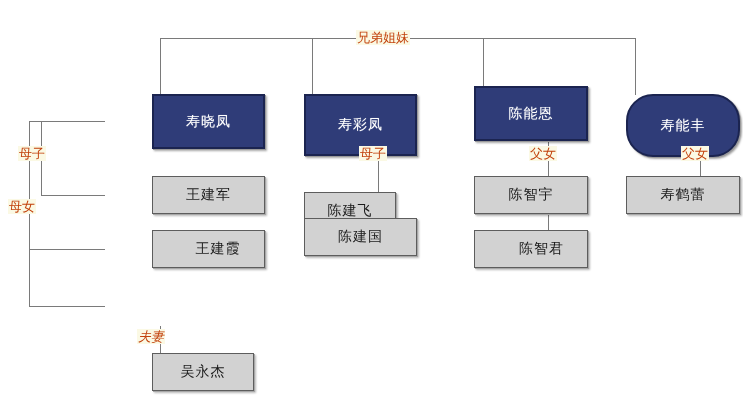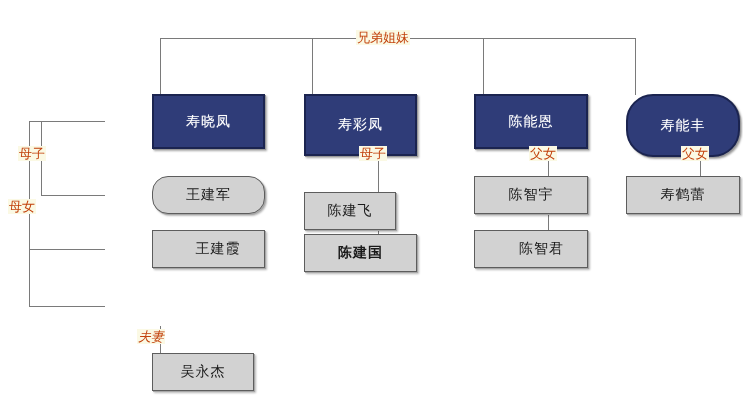--- a/index.html
+++ b/index.html
@@ -79,41 +79,41 @@
       <path d="M692.5 121.5 L700.5 121.5 L700.5 195.5 L692.5 195.5"></path>
     </g>
   </svg>
 
   <div class="node person-primary" style="left:104px;top:94px;width:113px;height:55px;">
     <span>寿晓凤</span>
   </div>
   <div class="node person-primary" style="left:256px;top:94px;width:113px;height:62px;">
     <span>寿彩凤</span>
   </div>
-  <div class="node person-primary" style="left:426px;top:94px;width:114px;height:55px;">
+  <div class="node person-primary" style="left:426px;top:86px;width:114px;height:55px;">
     <span>陈能恩</span>
   </div>
   <div class="node person-primary" style="left:578px;top:94px;width:114px;height:63px;border-radius:27px;">
     <span>寿能丰</span>
   </div>
 
-  <div class="node person-secondary" style="left:104px;top:176px;width:113px;height:38px;border-radius:16px;">
+  <div class="node person-secondary" style="left:104px;top:176px;width:113px;height:38px;">
     <span>王建军</span>
   </div>
   <div class="node person-secondary" style="left:104px;top:230px;width:113px;height:38px;padding-left:19px;">
     <span>王建霞</span>
   </div>
   <div class="node person-secondary" style="left:104px;top:353px;width:102px;height:38px;">
     <span>吴永杰</span>
   </div>
 
   <div class="node person-secondary" style="left:256px;top:192px;width:92px;height:38px;">
     <span>陈建飞</span>
   </div>
-  <div class="node person-secondary" style="left:256px;top:234px;width:113px;height:38px;font-weight:bold;">
+  <div class="node person-secondary" style="left:256px;top:218px;width:113px;height:38px;">
     <span>陈建国</span>
   </div>
 
   <div class="node person-secondary" style="left:426px;top:176px;width:114px;height:38px;">
     <span>陈智宇</span>
   </div>
   <div class="node person-secondary" style="left:426px;top:230px;width:114px;height:38px;padding-left:21px;">
     <span>陈智君</span>
   </div>
 

